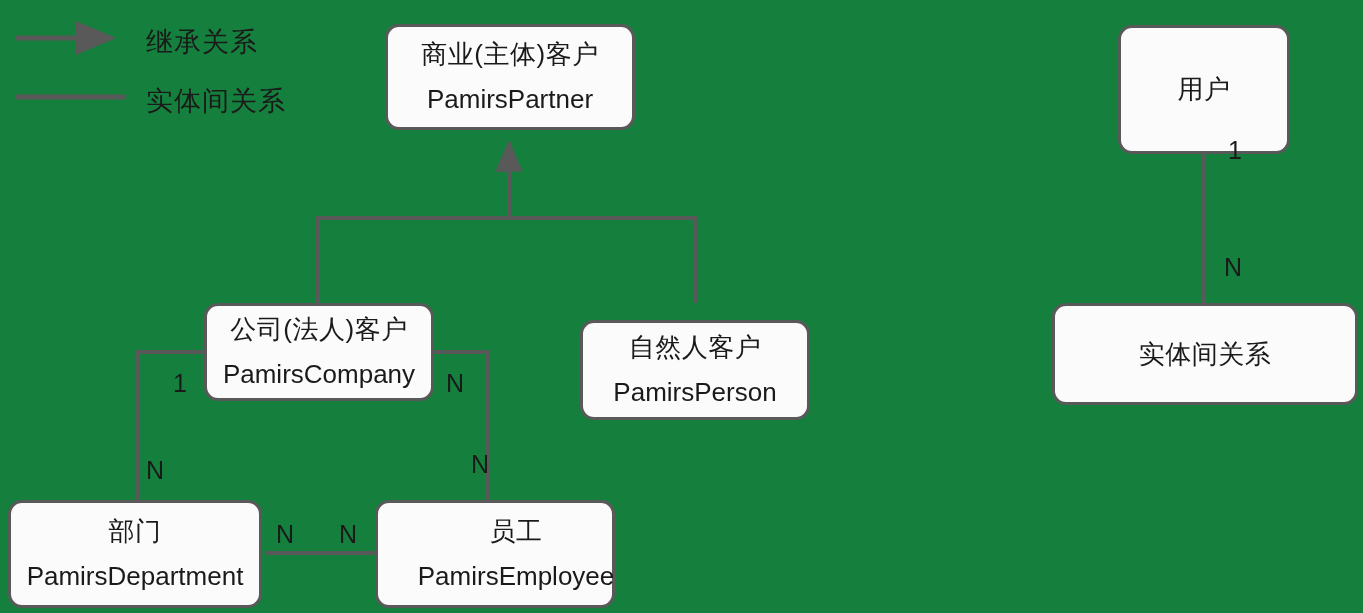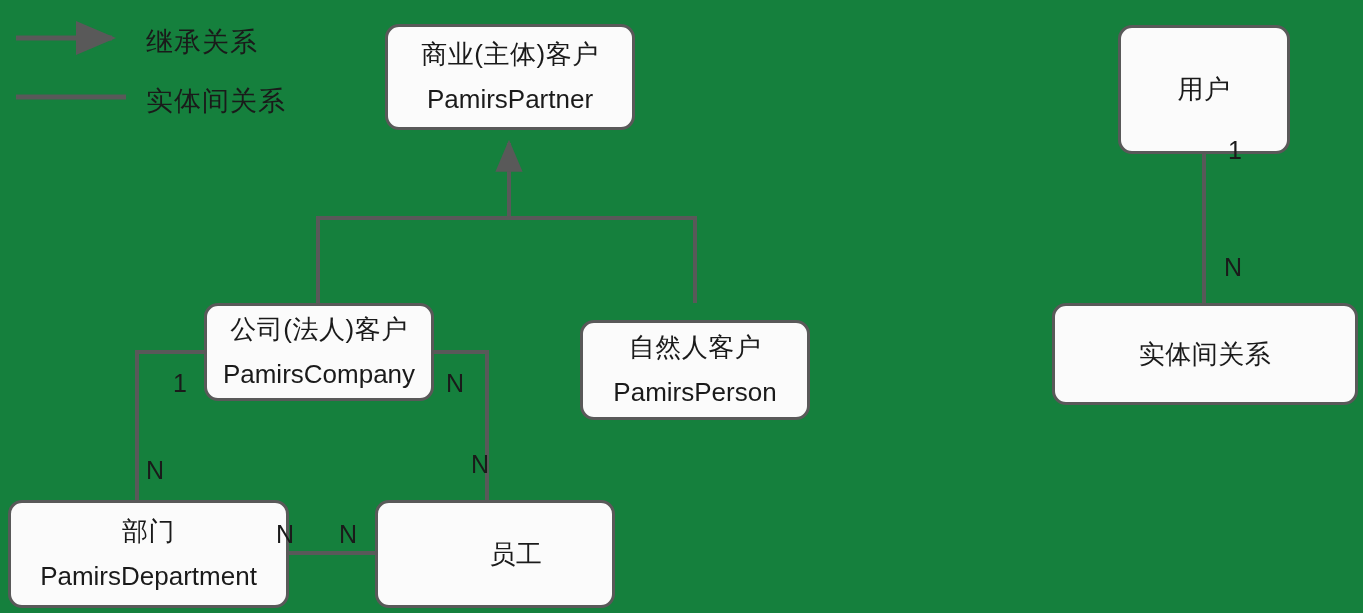--- a/index.html
+++ b/index.html
@@ -106,27 +106,28 @@
   <div class="node" style="left:204px; top:303px; width:230px; height:98px;">
     <div class="cn">公司(法人)客户</div>
     <div class="en">PamirsCompany</div>
   </div>
 
   <div class="node" style="left:580px; top:320px; width:230px; height:100px;">
     <div class="cn">自然人客户</div>
     <div class="en">PamirsPerson</div>
   </div>
 
-  <div class="node" style="left:8px; top:500px; width:281px; height:108px;">
+  <div class="node" style="left:8px; top:500px; width:254px; height:108px;">
     <div class="cn">部门</div>
     <div class="en">PamirsDepartment</div>
   </div>
 
   <div class="node" style="left:375px; top:500px; width:240px; height:108px;padding-left:42px;">
     <div class="cn">员工</div>
+    <div class="en">PamirsEmployee</div>
   </div>
 
   <div class="node" style="left:1118px; top:25px; width:172px; height:129px;align-items:center;">
     <div class="cn">用户</div>
   </div>
 
   <div class="node" style="left:1052px; top:303px; width:306px; height:102px;">
     <div class="cn">实体间关系</div>
   </div>
 

